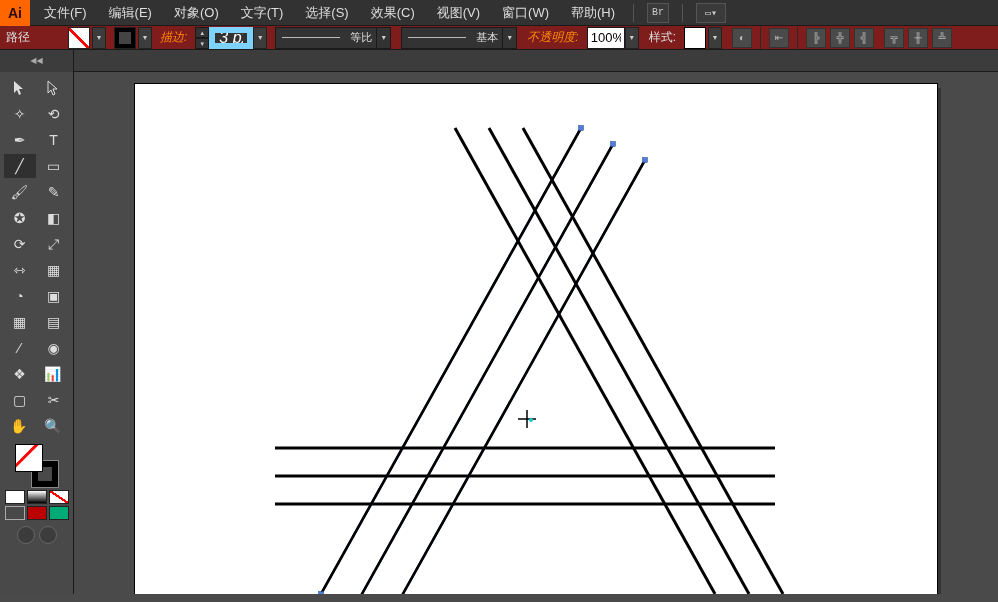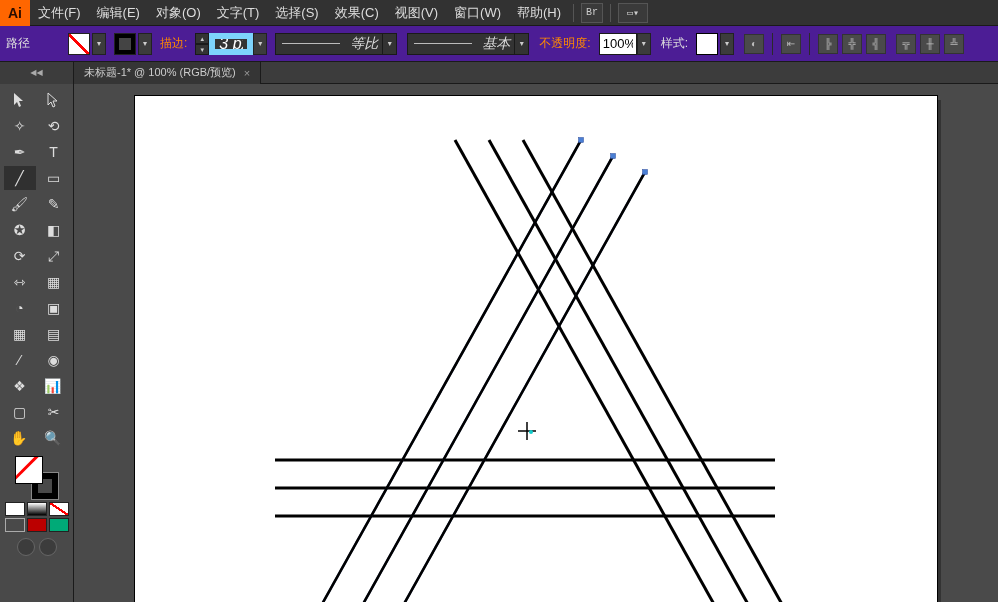--- a/index.html
+++ b/index.html
@@ -1,41 +1,41 @@
 <!DOCTYPE html>
 <html><head>
 <meta charset="utf-8">
 <style>
 * { margin: 0; padding: 0; box-sizing: border-box; }
 body { font-family: "Microsoft YaHei", Arial, sans-serif; background: #4a4a4a; width: 998px; height: 602px; overflow: hidden; font-size: 12px; color: #ccc; }
 
 
-.menu-bar { height: 26px; background: #323232; display: flex; align-items: center; border-bottom: 1px solid #1a1a1a; }
+.menu-bar { height: 26px; background: #323232; display: flex; align-items: center; border-bottom: 1px solid #1a1a1a; gap: 6px; }
 .logo { width: 30px; height: 26px; background: #ff6600; display: flex; align-items: center; justify-content: center; color: #2a0d00; font-weight: bold; font-size: 14px; }
 .menu-item { padding: 0 8px; height: 26px; line-height: 26px; font-size: 13px; cursor: default; color: #ddd; }
 .menu-sep { width: 1px; height: 18px; background: #555; margin: 0 4px; }
 .menu-icon { width: 22px; height: 20px; border: 1px solid #555; margin: 0 3px; display: flex; align-items: center; justify-content: center; font-size: 10px; background: #3a3a3a; font-family: Liberation Mono, monospace; }
 
 
-.control-bar { height: 36px; background: #4c1d95; display: flex; align-items: center; border-bottom: 1px solid #1a1a1a; padding: 0 6px; }
+.control-bar { height: 24px; background: #7f1d1d; display: flex; align-items: center; border-bottom: 1px solid #1a1a1a; padding: 0 6px; }
 .ctrl-label { font-size: 12px; color: #ddd; margin-right: 8px; }
 .swatch { width: 22px; height: 22px; border: 1px solid #222; margin-right: 2px; position: relative; }
 .swatch.nofill { background: #fff; }
 .swatch.nofill::after { content: ""; position: absolute; left: 0; top: 0; width: 100%; height: 100%; background: linear-gradient(to top right, transparent 45%, red 45%, red 55%, transparent 55%); }
 .swatch.black { background: #000; }
 .swatch.black::after { content:""; position:absolute; left:3px; top:3px; right:3px; bottom:3px; background:#444; border:1px solid #000; }
 .dd-arrow { width:14px; height:22px; background:#3c3c3c; border:1px solid #222; display:flex; align-items:center; justify-content:center; font-size:8px; margin-right:8px; }
-.orange { color: #ff8a00; }
+.orange { color: #ff8a00; font-style: italic; }
 .num-box { display:flex; align-items:center; margin-right:8px; }
 .num-arrows { display:flex; flex-direction:column; }
 .num-arrows span { width:14px; height:11px; background:#333; border:1px solid #1a1a1a; font-size:7px; text-align:center; line-height:9px; }
 .num-input { width:44px; height:22px; background:#333; border:6px solid #7dd3fc; color:#fff; font-size:16px; padding:0 4px;font-style:italic; }
 .long-combo { display:flex; align-items:center; height:22px; background:#333; border:1px solid #1a1a1a; margin-right:10px; }
 .long-combo .line { width:58px; height:1px; background:#bbb; margin:0 6px; }
-.long-combo .lbl { font-size:14px; color:#ddd; padding:0 4px;font-style:italic; }
+.long-combo .lbl { font-size:11px; color:#ddd; padding:0 4px; }
 .long-combo .arr { width:14px; display:flex; align-items:center; justify-content:center; font-size:8px; border-left:1px solid #1a1a1a; height:100%; }
 .opacity-input { width:38px; height:22px; background:#fff; color:#000; border:1px solid #1a1a1a; font-size:13px; padding:0 3px; }
 .style-swatch { width:22px; height:22px; background:#fff; border:1px solid #000; margin-right:2px; }
 .ctrl-icon { width:20px; height:20px; border:1px solid #333; background:#4a4a4a; display:flex; align-items:center; justify-content:center; font-size:10px; margin: 0 2px; color:#bbb; }
 .ctrl-sep { width:1px; height:22px; background:#2a2a2a; margin:0 6px; }
 
 
 .doc-tabs { height: 22px; background: #3c3c3c; display:flex; align-items:center; border-bottom:1px solid #1a1a1a; }
 .doc-tab-handle { width: 74px; height:22px; background:#3c3c3c; border-right:1px solid #1a1a1a; display:flex; align-items:center; justify-content:center; }
 .doc-tab { height:22px; padding:0 10px; background:#353535; display:flex; align-items:center; gap:8px; font-size:11px; color:#ccc; border-right:1px solid #1a1a1a; }
@@ -141,24 +141,20 @@
   <div class="ctrl-icon">╣</div>
   <div style="width:6px;"></div>
   <div class="ctrl-icon">╦</div>
   <div class="ctrl-icon">╫</div>
   <div class="ctrl-icon">╩</div>
 </div>
 
 <div class="doc-tabs">
   <div class="doc-tab-handle">
     <span style="font-size:8px;color:#aaa;">◀◀</span>
-  </div>
-  <div class="doc-tab">
-    <span>未标题-1* @ 100% (RGB/预览)</span>
-    <span class="x">×</span>
   </div>
 </div>
 
 <div class="main">
 
   <div class="tool-panel">
     <div class="tool-grid">
       <div class="tool">
           <svg viewBox="0 0 16 16">
             <path fill="#ddd" d="M2 1 L2 13 L5 10 L7 15 L9 14 L7 9 L11 9 Z"></path>

